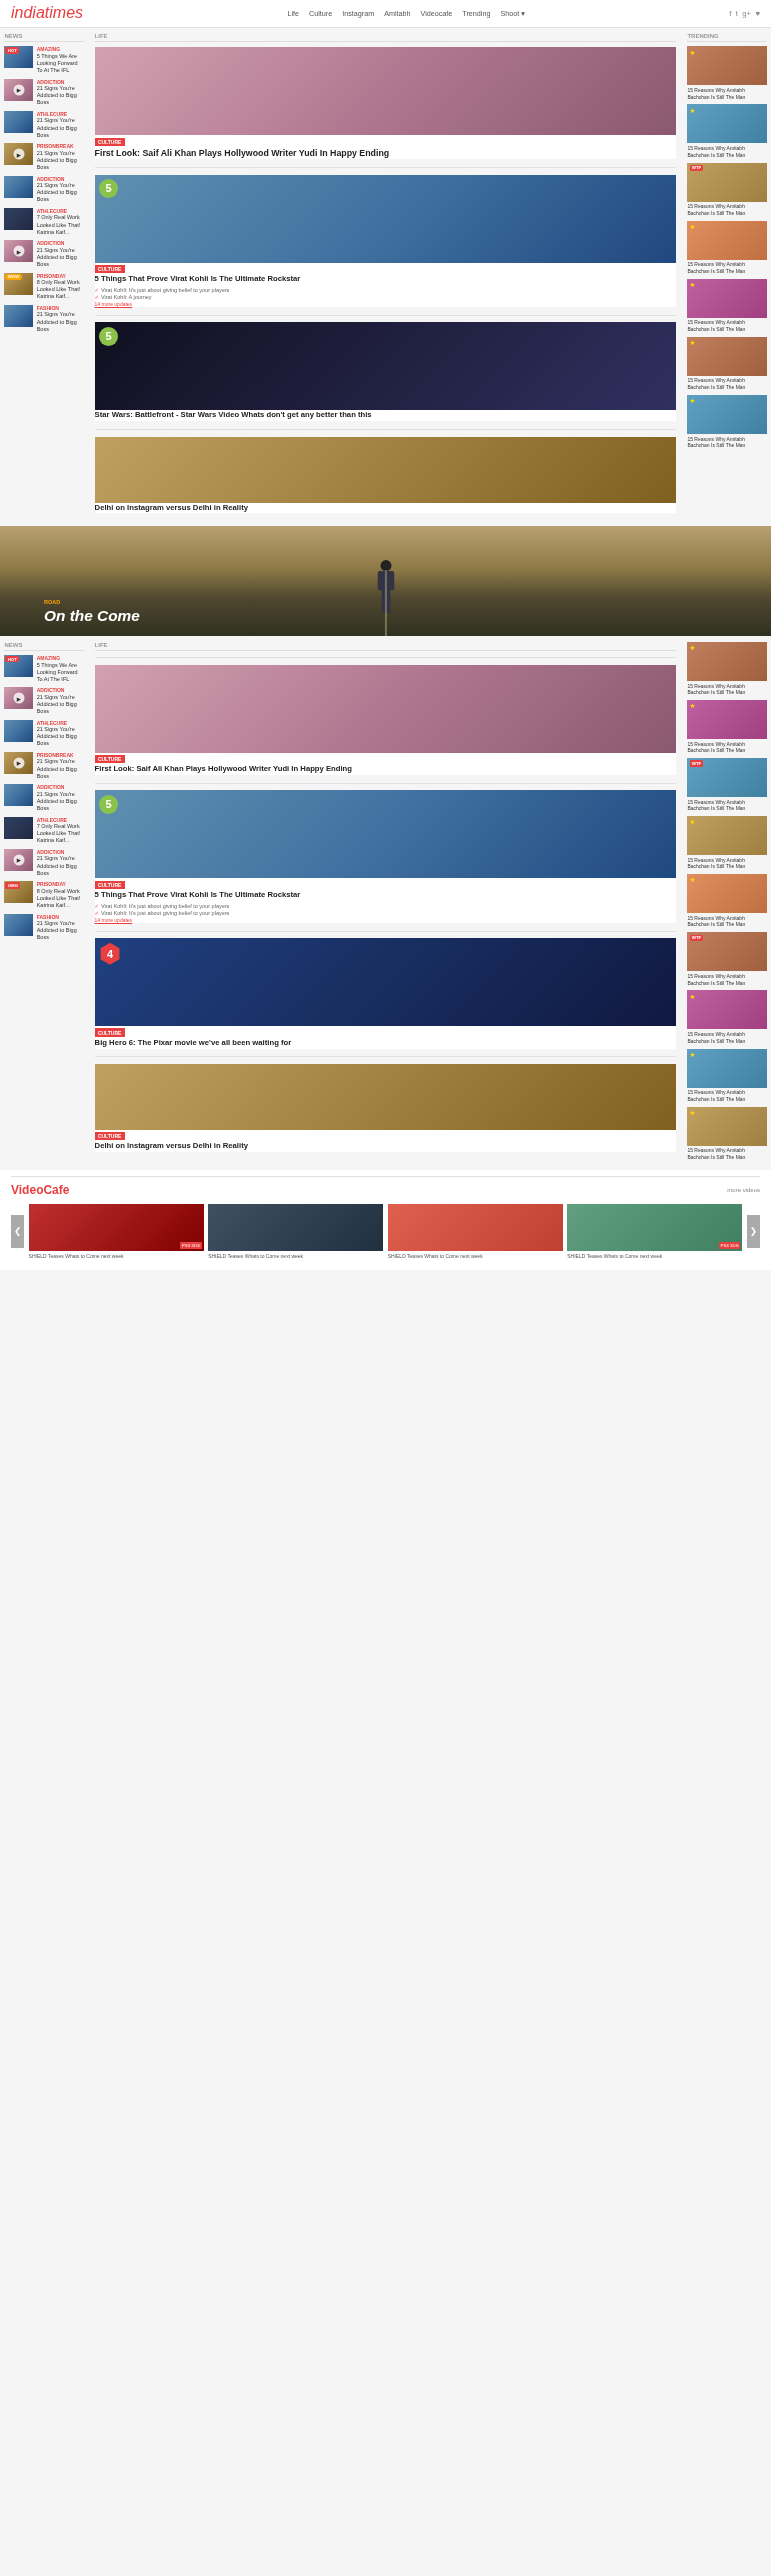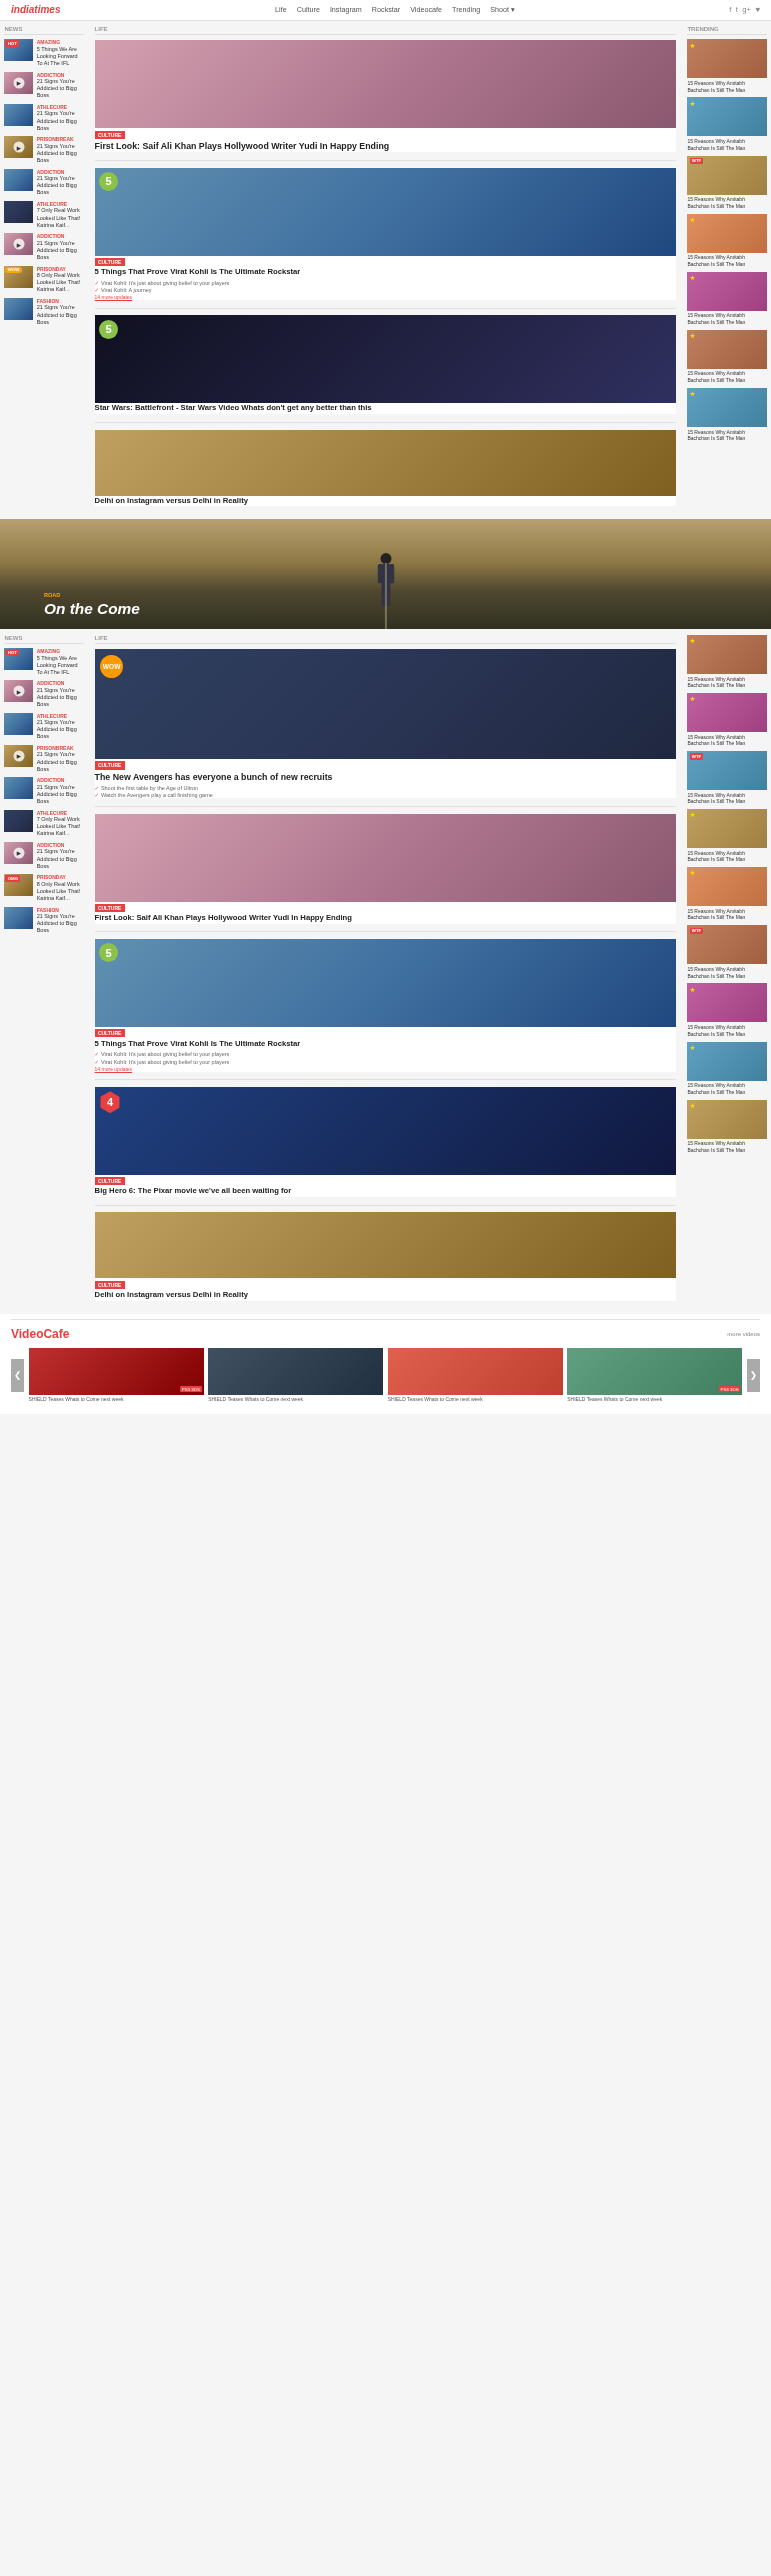--- a/index.html
+++ b/index.html
@@ -1,20 +1,20 @@
 <!DOCTYPE html>
 <html style="font-size:8.8px"><head>
   <meta charset="utf-8">
   <style>
     * { box-sizing: border-box; margin: 0; padding: 0; }
     body { font-family: Arial, sans-serif; background: #f5f5f5; color: #333; font-size: 6.6px; }
     
     
     .header { background: #fff; border-bottom: 1.1px solid #e0e0e0; padding: 4.4px 11px; display: flex; align-items: center; justify-content: space-between; }
-    .logo { color: #e84040; font-size: 10px; font-weight: bold; font-style: italic; }
+    .logo { color: #e84040; font-size: 16px; font-weight: normal; font-style: italic; }
     .nav { display: flex; gap: 10px; }
     .nav a { color: #555; text-decoration: none; font-size: 7.2px; }
     .social-icons { display: flex; gap: 4.4px; color: #888; font-size: 7.7px; }
     
     
     .main-container { max-width: 771px; margin: 0 auto; display: flex; gap: 0; }
     
     
     .sidebar-left { width: 88px; min-width: 88px; padding: 5.5px 4.4px; }
     .sidebar-section-title { font-size: 6px; font-weight: bold; color: #999; text-transform: uppercase; margin-bottom: 4.4px; padding-bottom: 1.7px; border-bottom: 0.6px solid #ddd; }
@@ -91,21 +91,21 @@
   </style>
 </head>
 <body>
 
 <header class="header">
   <span class="logo">indiatimes</span>
   <nav class="nav">
     <a>Life</a>
     <a>Culture</a>
     <a>Instagram</a>
-    <a>Rockstar</a>
+    <a>Amitabh</a>
     <a>Videocafe</a>
     <a>Trending</a>
     <a>Shoot ▾</a>
   </nav>
   <div class="social-icons">
     <span>f</span>
     <span>t</span>
     <span>g+</span>
     <span>♥</span>
   </div>
@@ -436,30 +436,20 @@
       <div class="sidebar-item-text">
         <div class="tag">FASHION</div>
         <div>21 Signs You're Addicted to Bigg Boss</div>
       </div>
     </div>
   </aside>
 
   <main class="center-content">
     <div class="center-section-title">life</div>
 
-    <div class="article-card">
-      <div class="article-img" style="position:relative;height:110px;">
-        <div class="article-img-inner img-avengers" style="height:110px;"></div>
-        <div style="position:absolute;top:5.5px;left:5.5px;background:#ff9900;color:#fff;font-size:6.6px;font-weight:bold;width:23px;height:23px;border-radius:50%;display:flex;align-items:center;justify-content:center;">WOW</div>
-      </div>
-      <span class="culture-badge">CULTURE</span>
-      <div class="article-title large">The New Avengers has everyone a bunch of new recruits</div>
-      <div class="article-sub">Shoot the first table by the Age of Ultron</div>
-      <div class="article-sub">Watch the Avengers play a call finishing game</div>
-    </div>
 
     <hr class="divider">
 
     <div class="article-card">
       <div class="article-img">
         <div class="article-img-inner img-alia"></div>
       </div>
       <span class="culture-badge">CULTURE</span>
       <div class="article-title">First Look: Saif Ali Khan Plays Hollywood Writer Yudi In Happy Ending</div>
     </div>

